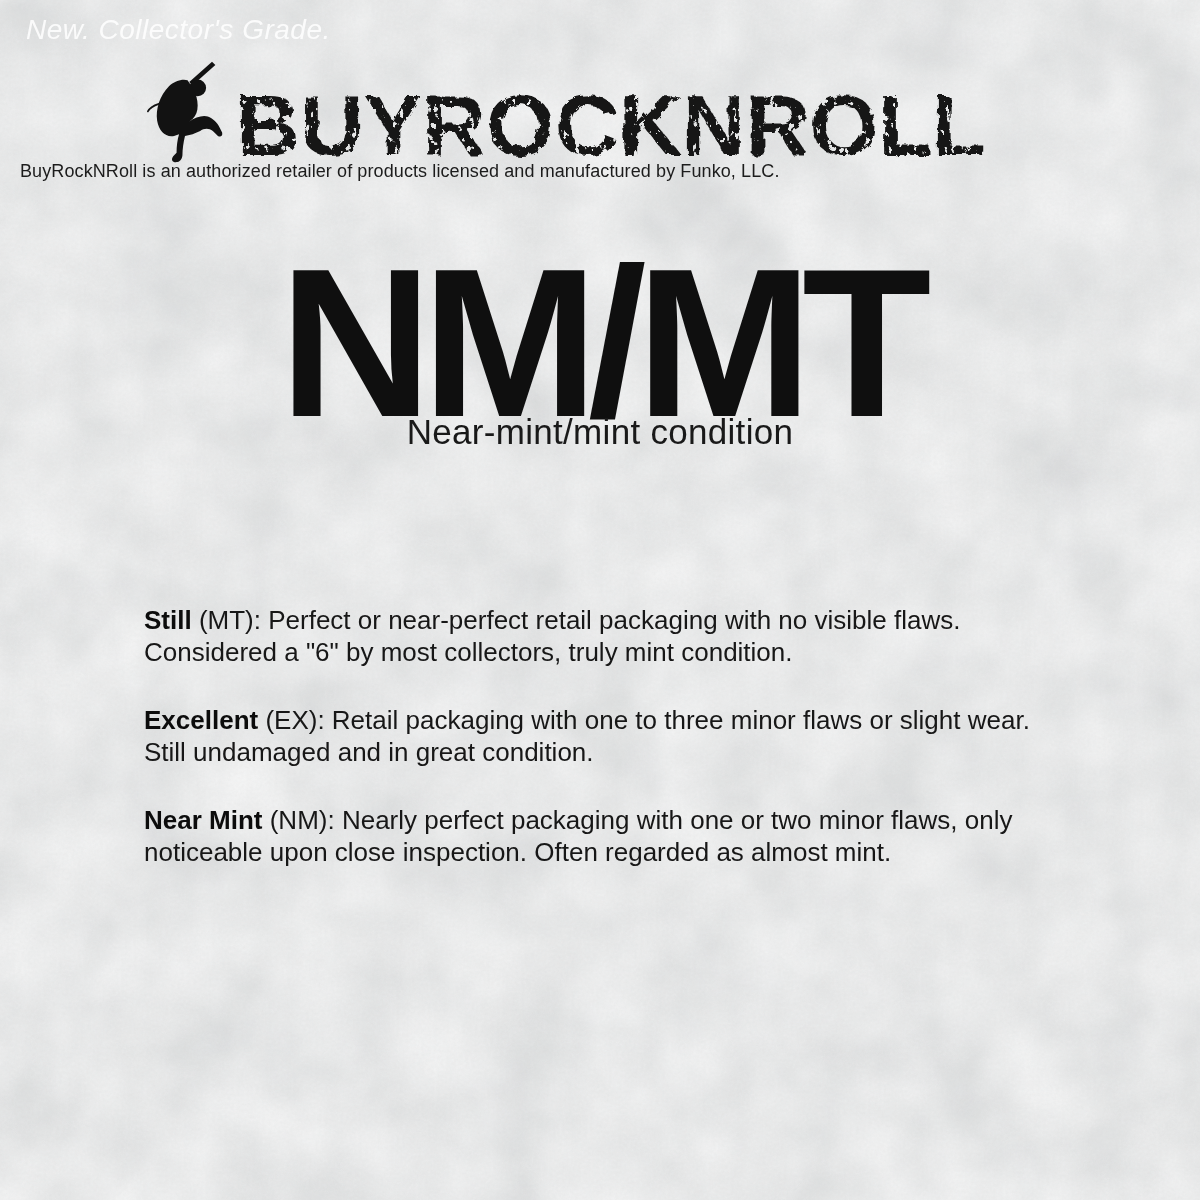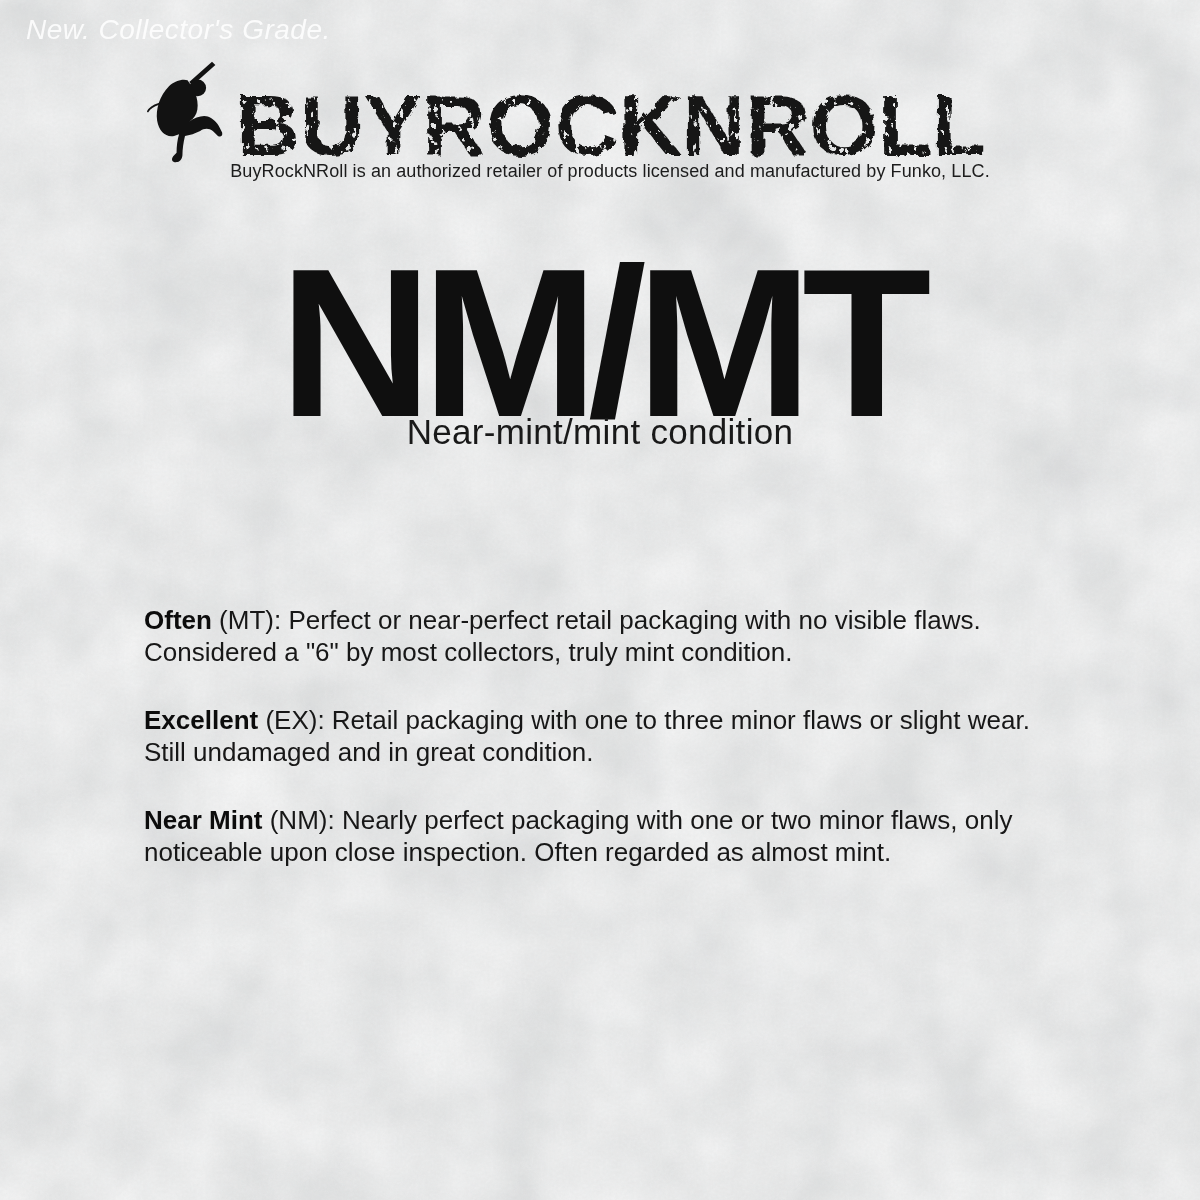--- a/index.html
+++ b/index.html
@@ -41,21 +41,20 @@
   }
   .logo-svg text {
     font-family: "Liberation Sans", sans-serif;
     font-weight: bold;
     fill: #121212;
   }
   .tagline {
     position: absolute;
     left: 20px; top: 161px;
     width: 1180px;
-    text-align: center;
     font-size: 18px;
     color: #1c1c1c;
     letter-spacing: 0.1px;
   }
   .grade-code {
     position: absolute;
     left: 0; right: 0; top: 237px;
     height: 220px;
     text-align: center;
     font-size: 212px;
@@ -183,18 +182,18 @@
     <text x="383" y="71" text-anchor="middle" font-size="86" textLength="750" lengthAdjust="spacingAndGlyphs" filter="url(#grunge)">BUYROCKNROLL</text>
   </svg>
 
   <div class="tagline">BuyRockNRoll is an authorized retailer of products licensed and manufactured by Funko, LLC.</div>
 
   <div class="grade-code">NM/MT</div>
   <div class="grade-name">Near-mint/mint condition</div>
 
 
   <div class="guide-body">
-    <p><b>Often</b><span> (MT): Perfect or near-perfect retail packaging with no visible flaws. Considered a "6" by most collectors, truly mint condition.</span></p>
+    <p><b>Still</b><span> (MT): Perfect or near-perfect retail packaging with no visible flaws. Considered a "6" by most collectors, truly mint condition.</span></p>
     <p><b>Excellent</b><span> (EX): Retail packaging with one to three minor  flaws or slight wear. Still undamaged and in great condition.</span></p>
     <p><b>Near Mint</b><span> (NM): Nearly perfect packaging with one or two minor flaws, only noticeable upon close inspection. Often regarded as almost mint.</span></p>
   </div>
 
 </div>
 
 </body></html>

